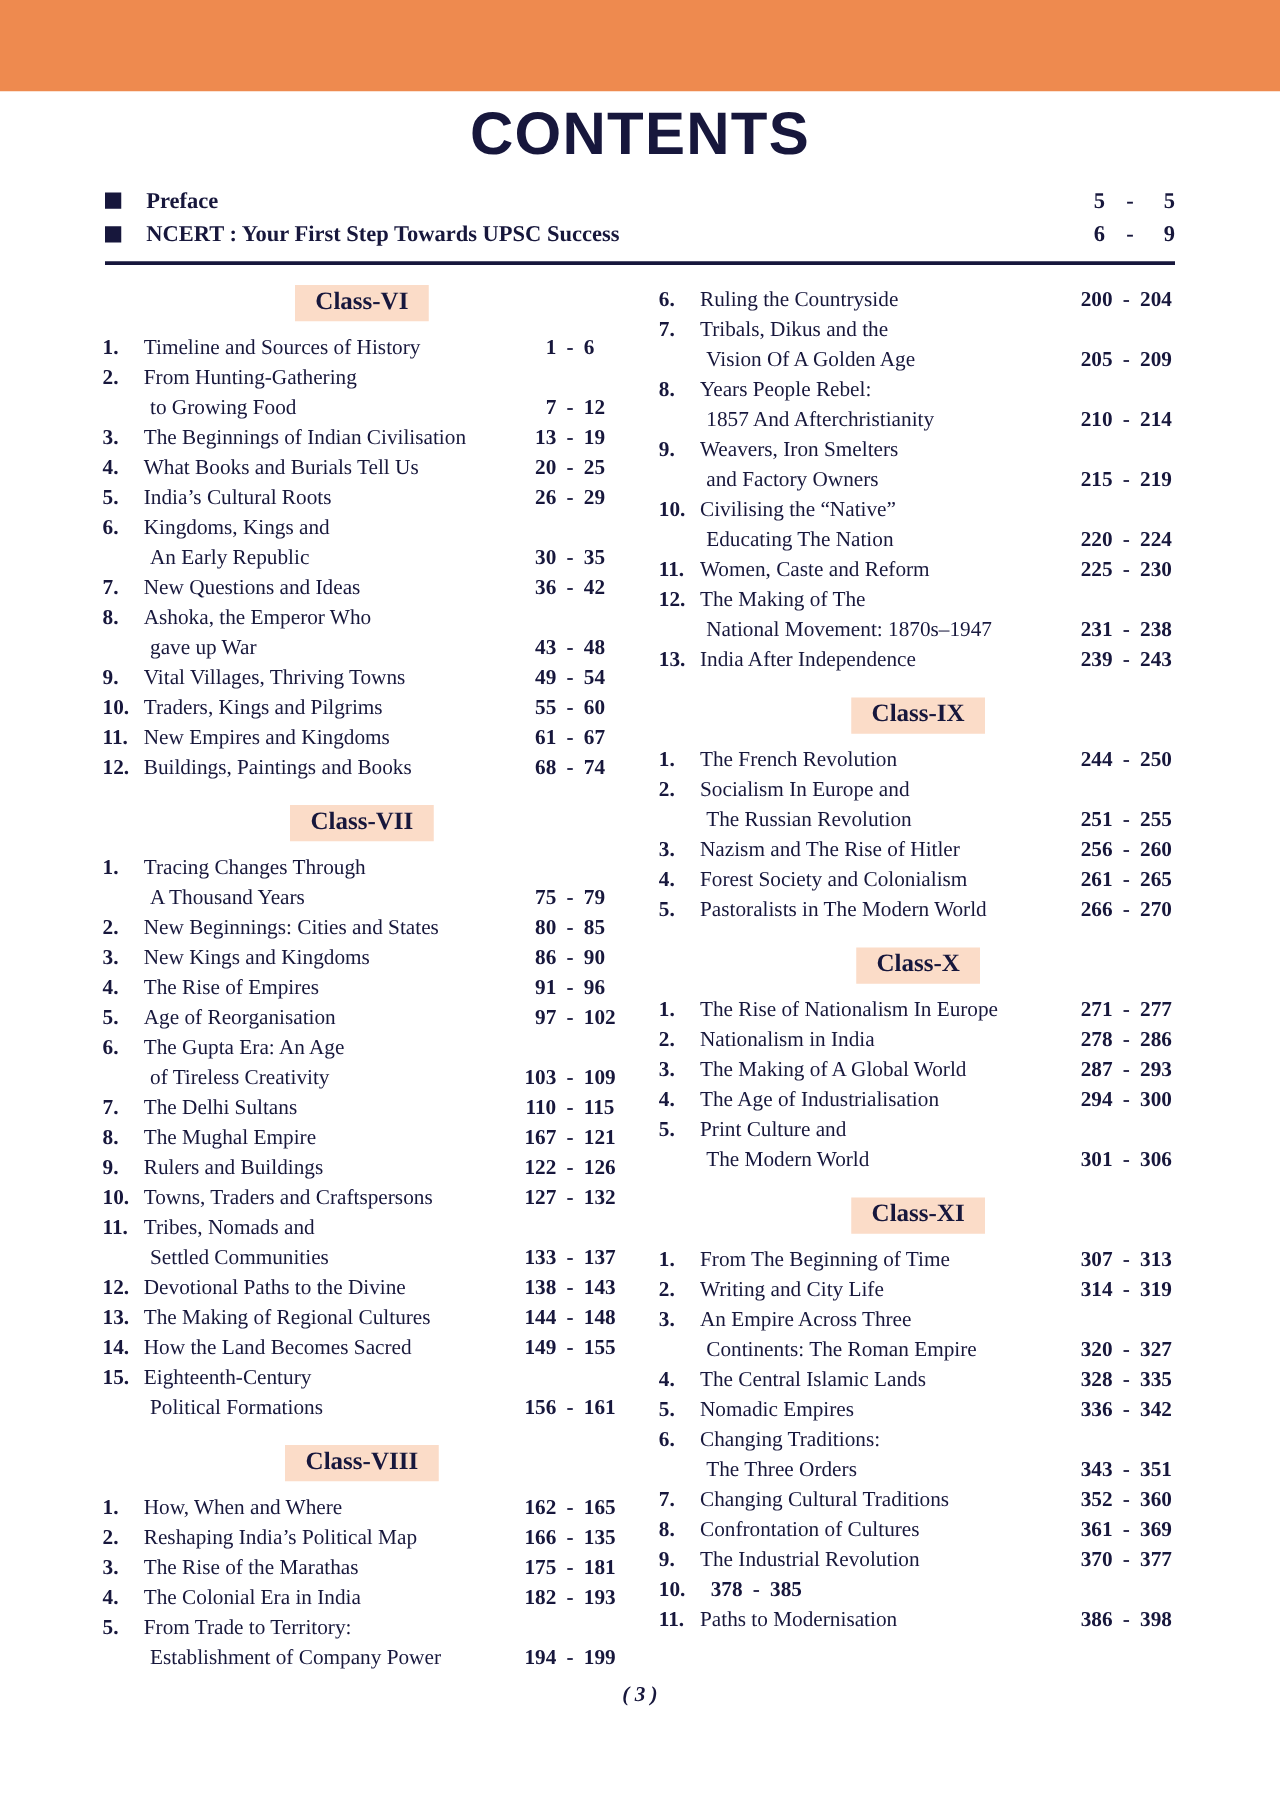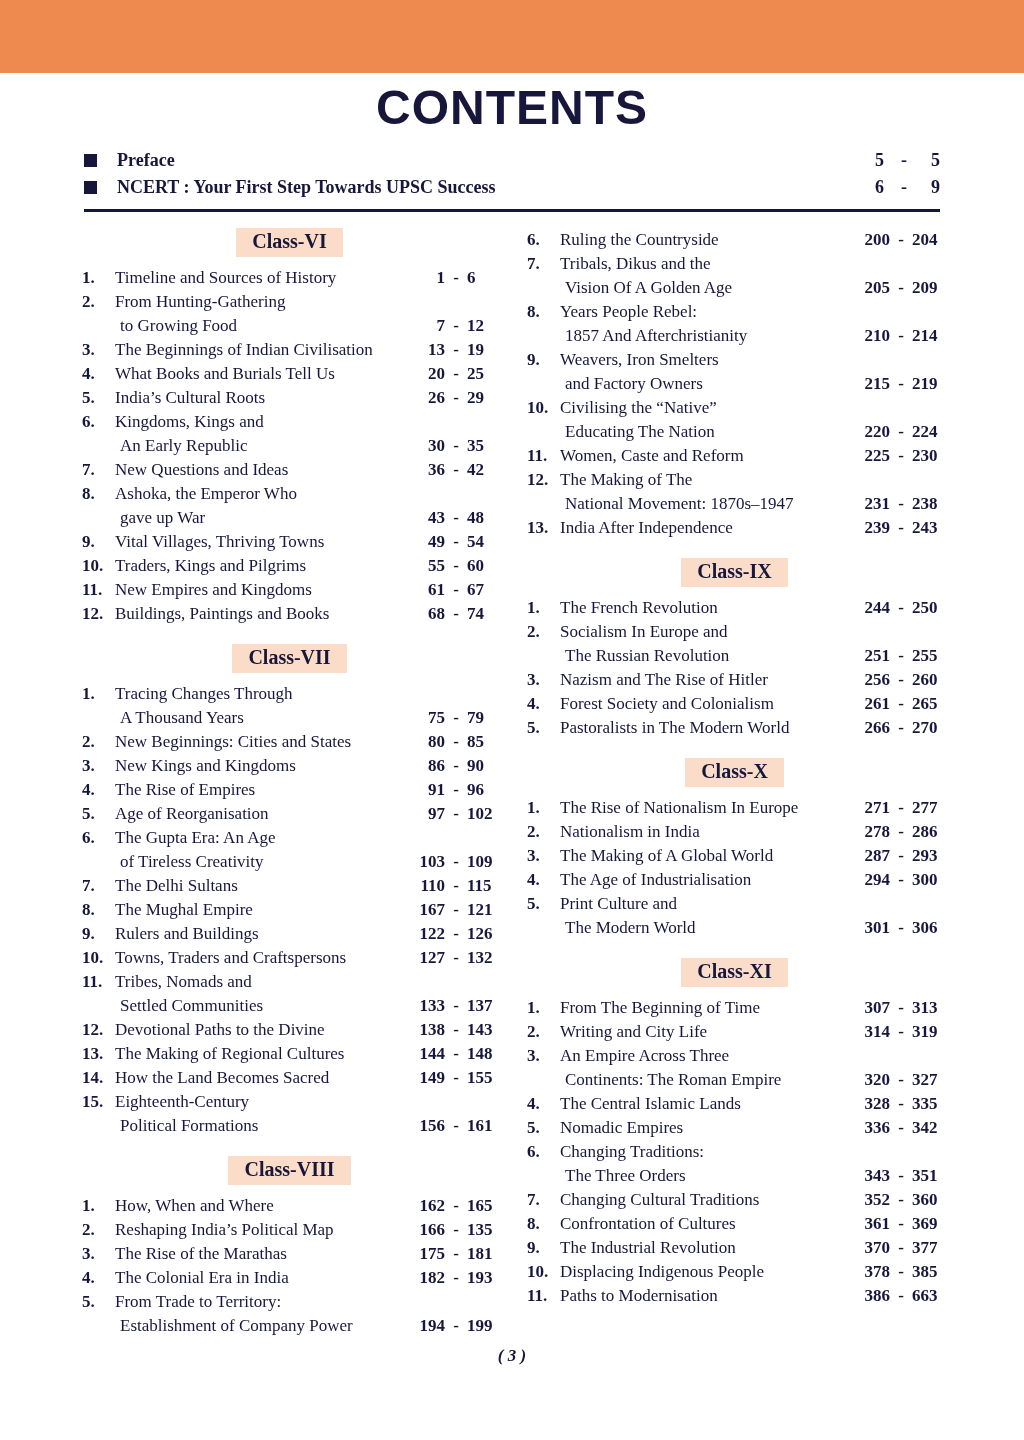--- a/index.html
+++ b/index.html
@@ -763,36 +763,33 @@
           <span class="line">The Industrial Revolution</span>
         </span>
         <span class="pages">
           <span class="p-start">370</span>
           <span class="p-dash">-</span>
           <span class="p-end">377</span>
         </span>
       </div>
       <div class="item">
         <span class="num">10.</span>
-        <span class="ttl">
-          <span class="line">Displacing Indigenous People</span>
-        </span>
         <span class="pages">
           <span class="p-start">378</span>
           <span class="p-dash">-</span>
           <span class="p-end">385</span>
         </span>
       </div>
       <div class="item">
         <span class="num">11.</span>
         <span class="ttl">
           <span class="line">Paths to Modernisation</span>
         </span>
         <span class="pages">
           <span class="p-start">386</span>
           <span class="p-dash">-</span>
-          <span class="p-end">663</span>
+          <span class="p-end">398</span>
         </span>
       </div>
     </div>
 </div>
 
 <div class="footer">( 3 )</div>
 
 </body></html>

